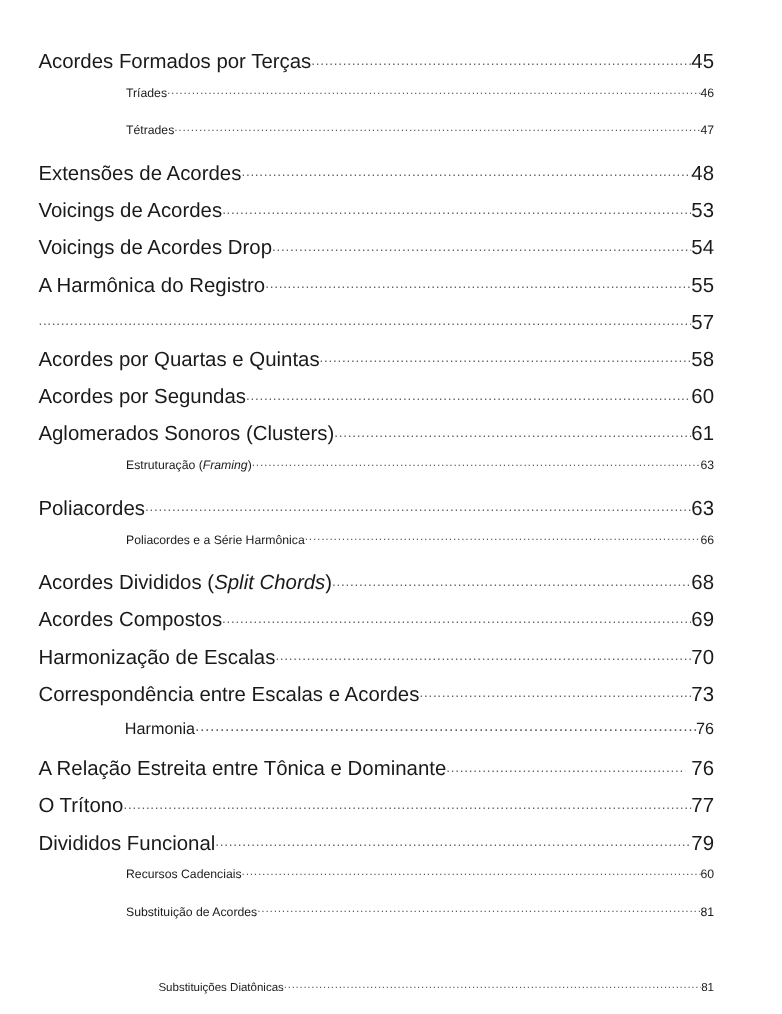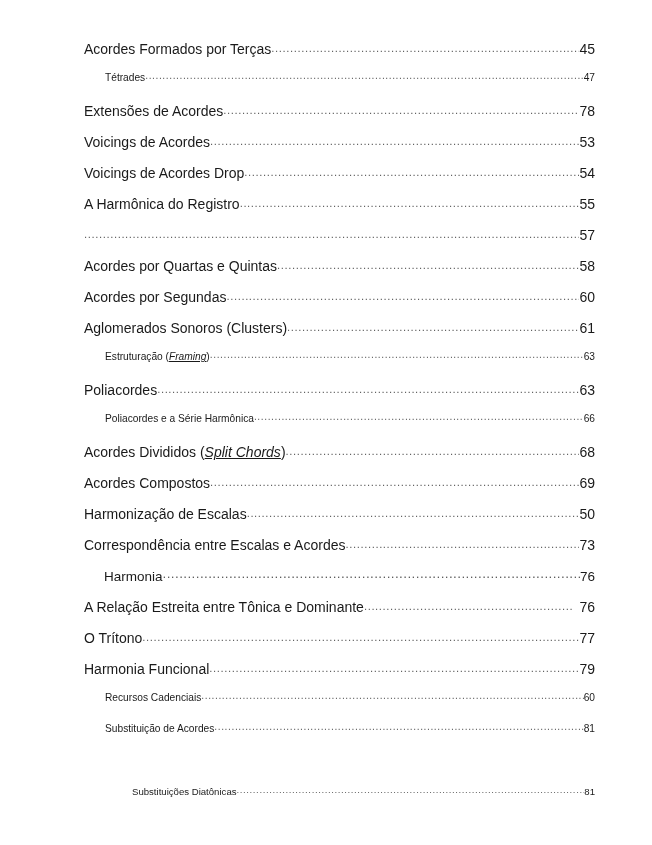--- a/index.html
+++ b/index.html
@@ -77,22 +77,22 @@
   
   .level-1 {
     height: 31px;
     padding-left: 104px;
     font-size: 13.5px;
   }
   .level-1 .toc-leader::before { font-size: 13.5px; letter-spacing: 0.4px; }
 
   .level-2 {
     height: 31px;
-    padding-left: 84px;
-    font-size: 14px;
+    padding-left: 32px;
+    font-size: 17px;
   }
   .level-2 .toc-leader::before { font-size: 11.3px; }
 
   .level-3 {
     height: 31px;
     padding-left: 105px;
     font-size: 10.2px;
   }
   .level-3 .toc-leader::before { font-size: 10.2px; }
 
@@ -100,41 +100,46 @@
     height: 31px;
     padding-left: 132px;
     font-size: 9.6px;
     margin-top: 32px;
   }
   .level-4 .toc-leader::before { font-size: 9.6px; }
 
   
   .gap .toc-page-num { padding-left: 5px; }
 
-  .ital { font-style: italic; text-decoration: underline; }
+  .ital { font-style: italic; }
 </style>
 </head>
 <body>
 
 <div id="toc-page">
   <div id="toc-list">
       <div class="toc-entry level-2">
         <span class="toc-title">Acordes Formados por Terças</span>
         <span class="toc-leader"></span>
         <span class="toc-page-num">45</span>
       </div>
       <div class="toc-entry level-3">
+        <span class="toc-title">Tríades</span>
+        <span class="toc-leader"></span>
+        <span class="toc-page-num">46</span>
+      </div>
+      <div class="toc-entry level-3">
         <span class="toc-title">Tétrades</span>
         <span class="toc-leader"></span>
         <span class="toc-page-num">47</span>
       </div>
       <div class="toc-entry level-2">
         <span class="toc-title">Extensões de Acordes</span>
         <span class="toc-leader"></span>
-        <span class="toc-page-num">78</span>
+        <span class="toc-page-num">48</span>
       </div>
       <div class="toc-entry level-2">
         <span class="toc-title">Voicings de Acordes</span>
         <span class="toc-leader"></span>
         <span class="toc-page-num">53</span>
       </div>
       <div class="toc-entry level-2">
         <span class="toc-title">Voicings de Acordes Drop</span>
         <span class="toc-leader"></span>
         <span class="toc-page-num">54</span>
@@ -184,21 +189,21 @@
         <span class="toc-page-num">68</span>
       </div>
       <div class="toc-entry level-2">
         <span class="toc-title">Acordes Compostos</span>
         <span class="toc-leader"></span>
         <span class="toc-page-num">69</span>
       </div>
       <div class="toc-entry level-2">
         <span class="toc-title">Harmonização de Escalas</span>
         <span class="toc-leader"></span>
-        <span class="toc-page-num">50</span>
+        <span class="toc-page-num">70</span>
       </div>
       <div class="toc-entry level-2">
         <span class="toc-title">Correspondência entre Escalas e Acordes</span>
         <span class="toc-leader"></span>
         <span class="toc-page-num">73</span>
       </div>
       <div class="toc-entry level-1">
         <span class="toc-title">Harmonia</span>
         <span class="toc-leader"></span>
         <span class="toc-page-num">76</span>
@@ -207,21 +212,21 @@
         <span class="toc-title">A Relação Estreita entre Tônica e Dominante</span>
         <span class="toc-leader"></span>
         <span class="toc-page-num">76</span>
       </div>
       <div class="toc-entry level-2">
         <span class="toc-title">O Trítono</span>
         <span class="toc-leader"></span>
         <span class="toc-page-num">77</span>
       </div>
       <div class="toc-entry level-2">
-        <span class="toc-title">Harmonia Funcional</span>
+        <span class="toc-title">Divididos Funcional</span>
         <span class="toc-leader"></span>
         <span class="toc-page-num">79</span>
       </div>
       <div class="toc-entry level-3">
         <span class="toc-title">Recursos Cadenciais</span>
         <span class="toc-leader"></span>
         <span class="toc-page-num">60</span>
       </div>
       <div class="toc-entry level-3">
         <span class="toc-title">Substituição de Acordes</span>

